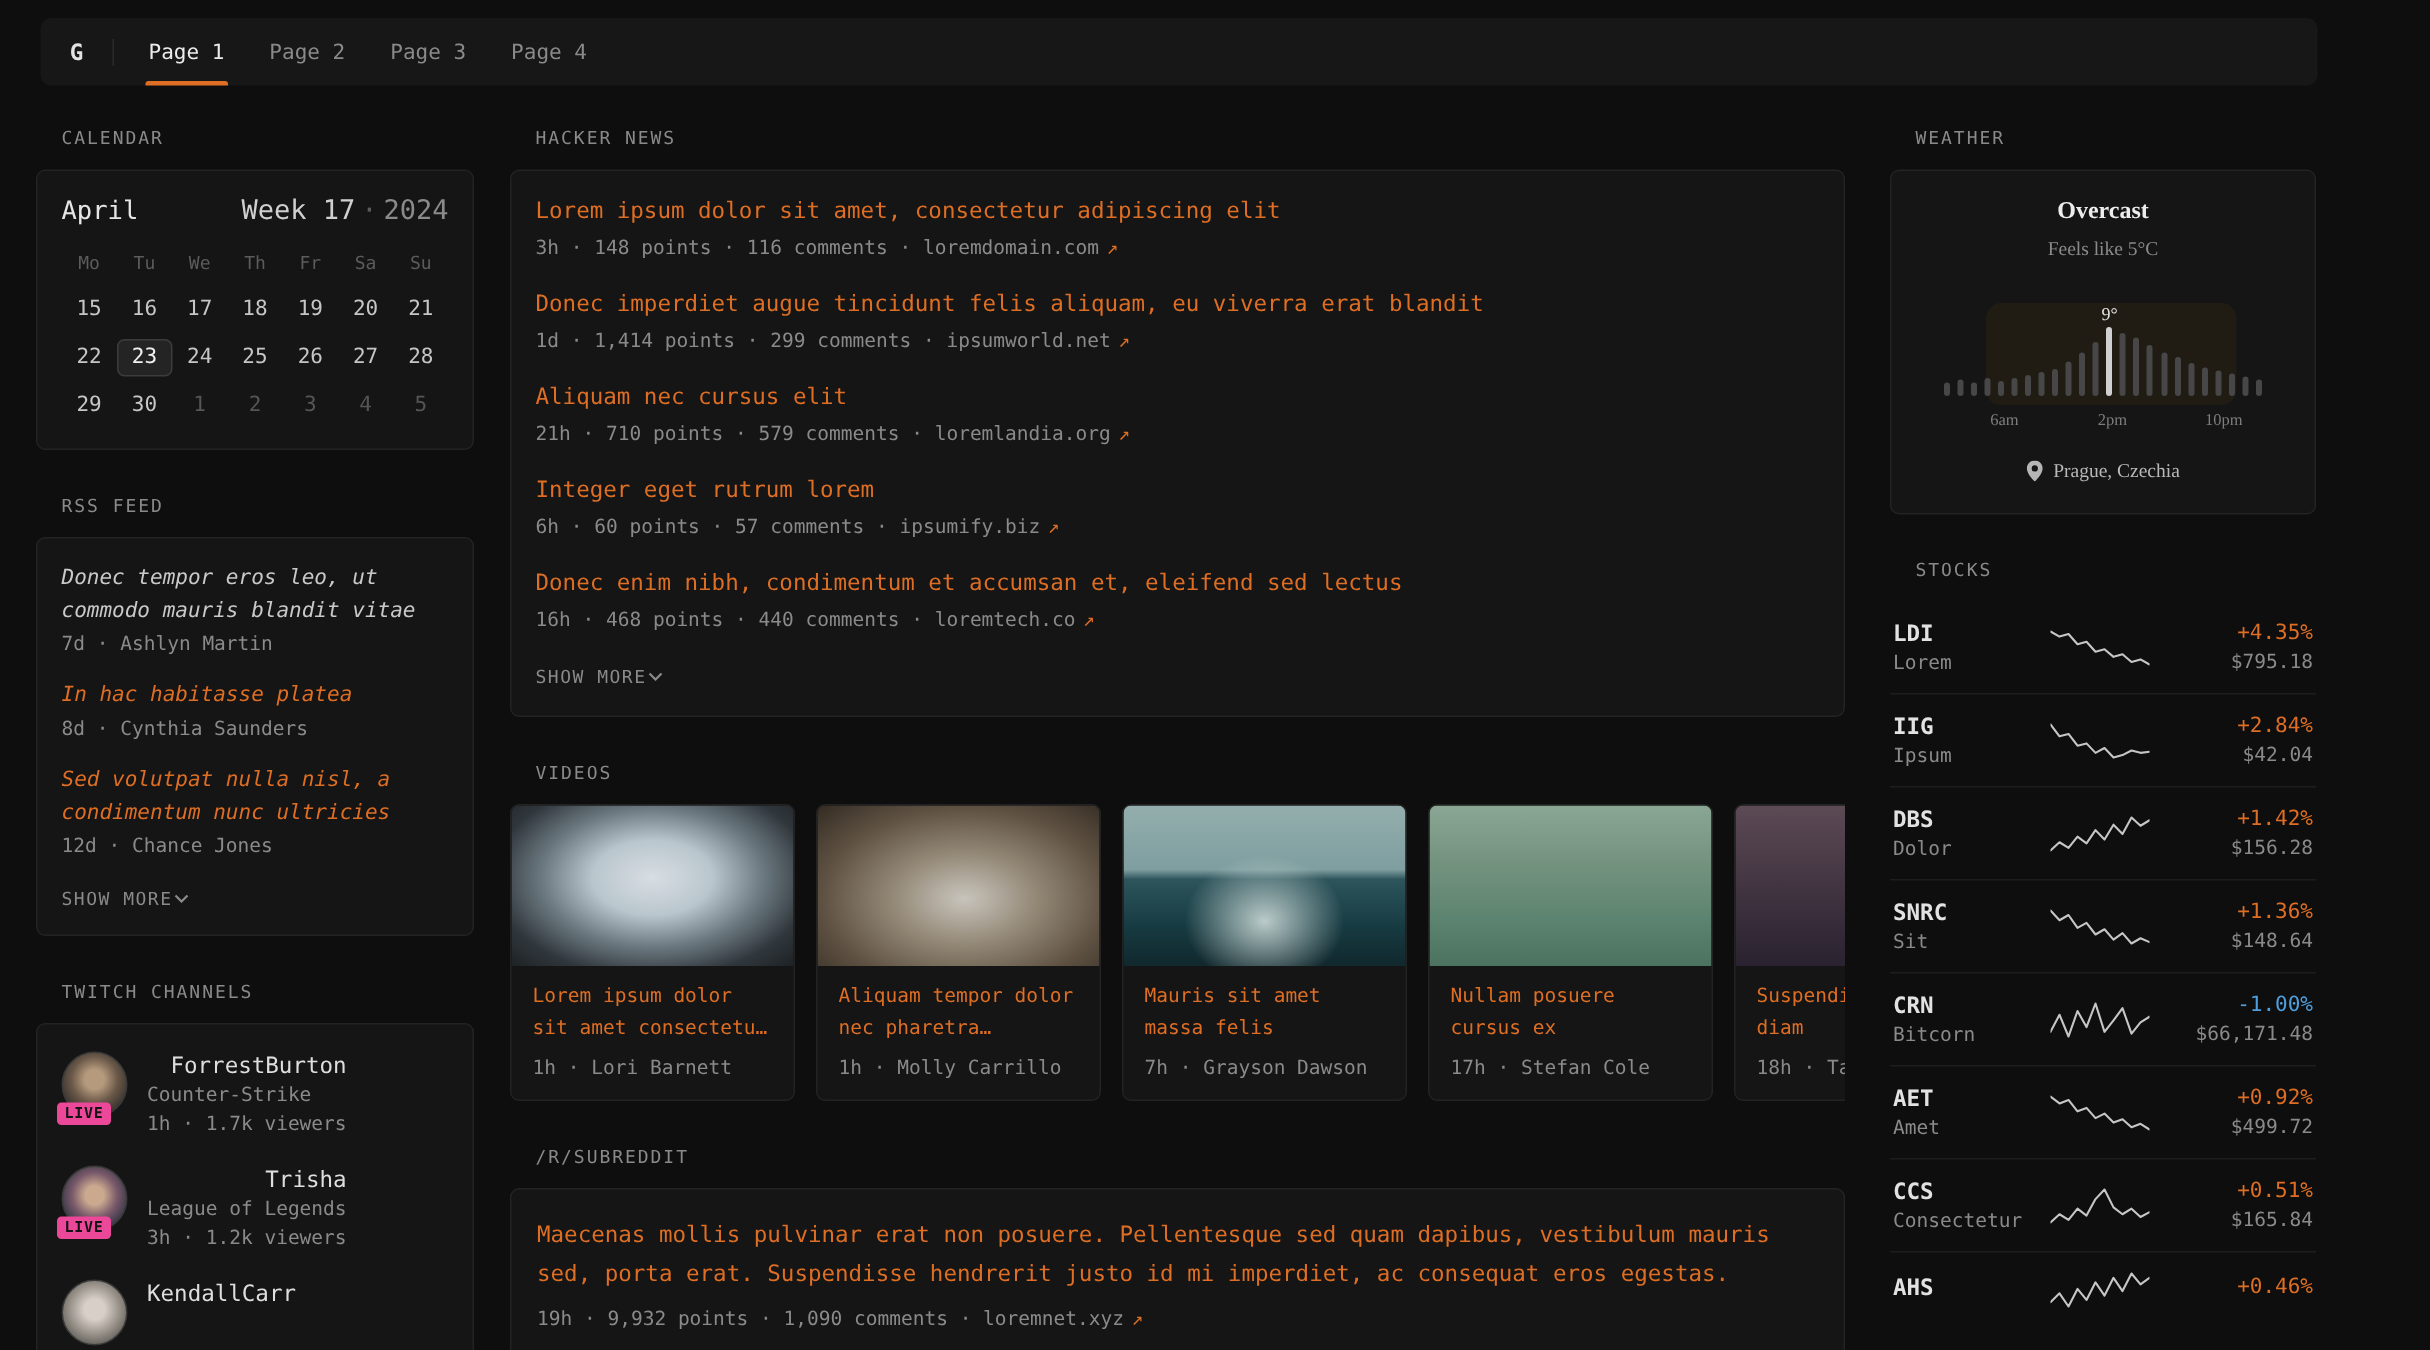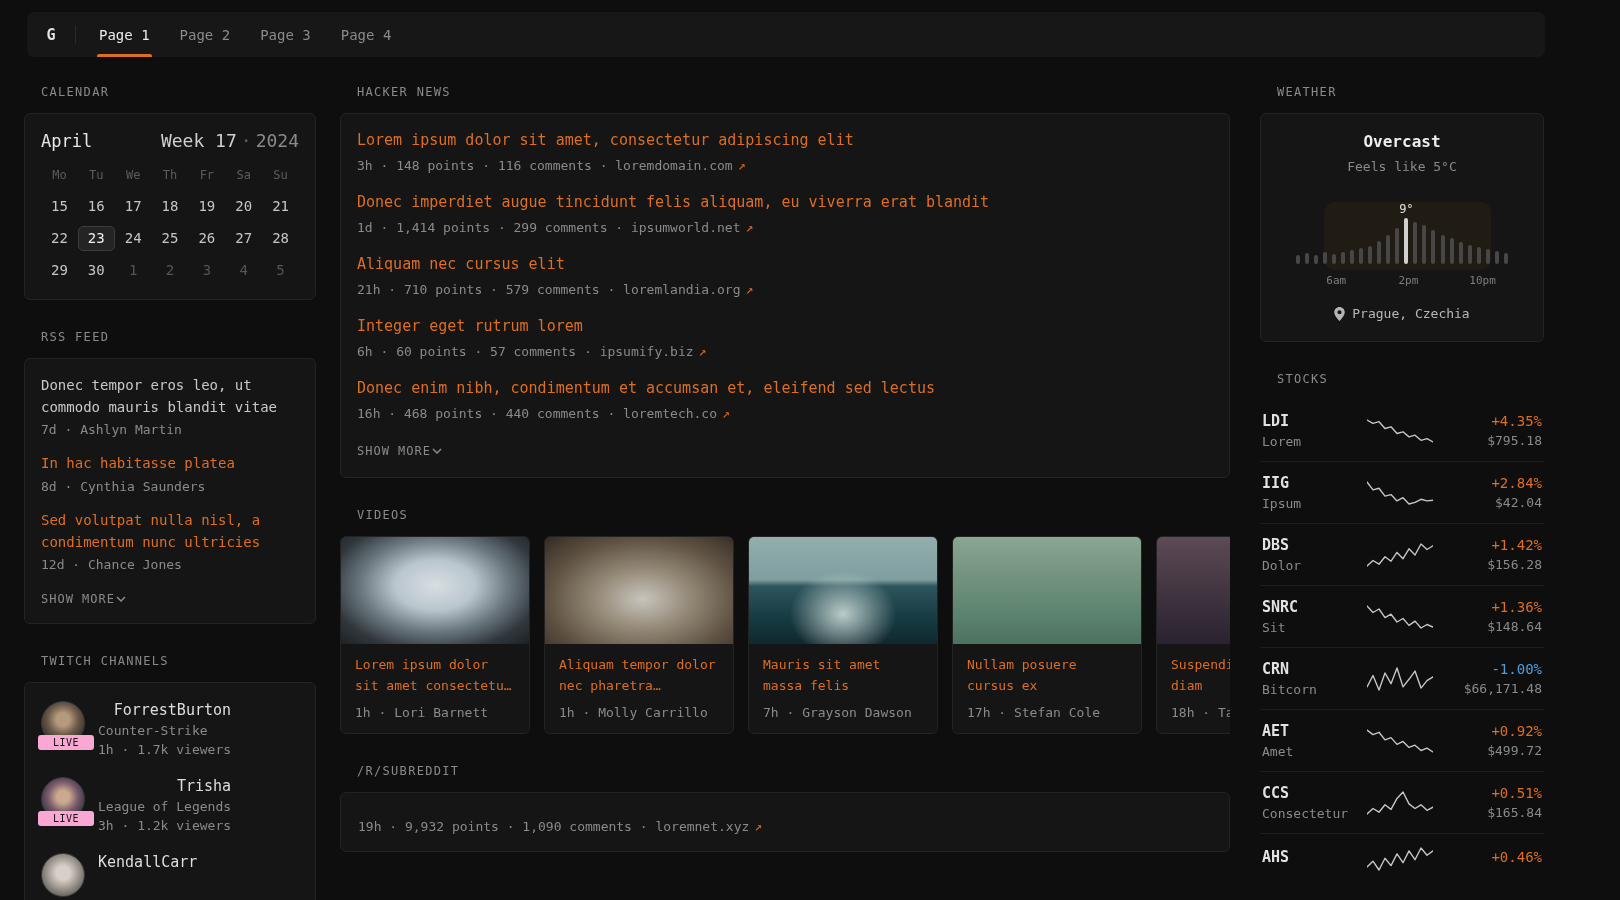--- a/index.html
+++ b/index.html
@@ -56,37 +56,37 @@
   .cal-grid{display:grid;grid-template-columns:repeat(7,1fr);row-gap:7px;
     margin-top:17px;text-align:center;}
   .cal-dow{font-size:12px;color:var(--dim);margin-bottom:5px;}
   .cal-day{font-size:14px;color:#c6c6c6;height:25px;line-height:25px;border-radius:5px;}
   .cal-day.selected{background:#242424;border:1px solid #3c3c3c;line-height:23px;color:#f0f0f0;}
   .cal-day.next-month{color:#555;}
 
   
   .rss{padding:16px;}
   .rss-item{margin-bottom:16px;cursor:pointer;}
-  .rss-title{font-size:14px;line-height:1.55;color:#c9c9c9;}
+  .rss-title{font-size:14px;line-height:1.55;color:#c9c9c9;font-style:italic;}
   .rss-item.hl .rss-title{color:var(--accent);}
   .rss-meta{font-size:13px;color:var(--muted);margin-top:4px;}
 
   .show-more{display:inline-flex;align-items:center;gap:1px;font-size:12px;
     letter-spacing:1px;color:var(--muted);margin-top:2px;cursor:pointer;}
 
   
   .twitch{padding:18px 16px;}
   .tw-item{display:flex;gap:13px;margin-bottom:20px;cursor:pointer;}
   .tw-avatar{position:relative;width:44px;height:44px;flex-shrink:0;}
   .avatar-img{width:44px;height:44px;border-radius:50%;border:1px solid #3a3a3a;}
   .av-1{background:radial-gradient(circle at 50% 42%, #b59a7d 0 20%, #6a5848 48%, #262626 85%);}
   .av-2{background:radial-gradient(circle at 50% 45%, #caa98f 0 20%, #7a5a6a 48%, #1e2a3a 85%);}
   .av-3{background:radial-gradient(circle at 50% 45%, #d8d0c8 0 22%, #9a948c 52%, #55524c 85%);}
-  .live-badge{position:absolute;left:-3px;bottom:-5px;background:#f9a8d4;color:#141414;
-    font-size:10px;font-weight:normal;letter-spacing:.5px;padding:2px 15px;border-radius:3px;}
+  .live-badge{position:absolute;left:-3px;bottom:-5px;background:#ec4899;color:#141414;
+    font-size:10px;font-weight:bold;letter-spacing:.5px;padding:2px 5px;border-radius:3px;}
   .tw-name{font-size:15px;color:#dedede;text-align:right;}
   .tw-cat{font-size:13px;color:var(--muted);margin-top:4px;}
   .tw-meta{font-size:13px;color:var(--muted);margin-top:4px;}
 
   
   .hn{padding:16px 16px 18px;}
   .hn-item{margin-bottom:19px;}
   .hn-title{font-size:15px;color:var(--accent);cursor:pointer;line-height:1.4;}
   .hn-meta{font-size:13px;color:var(--muted);margin-top:7px;}
   .ext{color:var(--accent);margin-left:5px;cursor:pointer;}
@@ -105,21 +105,21 @@
   .video-title{font-size:13px;line-height:1.6;color:var(--accent);margin:11px 14px 0;
     height:42px;overflow:hidden;}
   .video-meta{font-size:13px;color:var(--muted);margin:8px 14px 13px;}
 
   
   .reddit{padding:17px;}
   .reddit-title{font-size:15px;line-height:1.75;color:var(--accent);cursor:pointer;}
   .reddit-meta{font-size:13px;color:var(--muted);margin-top:9px;}
 
   
-  .weather{padding:18px 32px 20px;}
+  .weather{padding:18px 32px 20px;font-family:Liberation Serif, serif;}
   .w-cond{text-align:center;font-size:16px;font-weight:bold;color:#ededed;}
   .w-feels{text-align:center;font-size:13px;color:var(--muted);margin-top:8px;}
   .w-chart{position:relative;margin-top:28px;height:88px;}
   .w-daylight{position:absolute;left:14%;width:77%;top:0;height:68px;
     background:#201c14;border-radius:10px;}
   .w-temp-label{position:absolute;top:0;left:52%;transform:translateX(-50%);
     font-size:12px;color:#e4e4e4;}
   .w-bars{position:absolute;left:3px;right:3px;bottom:26px;height:46px;
     display:flex;align-items:flex-end;justify-content:space-between;}
   .wbar{width:4px;border-radius:2px;background:#474747;}
@@ -314,20 +314,21 @@
     </div>
     <div class="video-card">
       <div class="video-thumb thumb-5"></div>
       <div class="video-title">Suspendisse molestie diam</div>
       <div class="video-meta">18h · Tara</div>
     </div>
   </div>
 
   <h2 class="section-title">/R/SUBREDDIT</h2>
   <div class="card reddit">
+    <div class="reddit-title">Maecenas mollis pulvinar erat non posuere. Pellentesque sed quam dapibus, vestibulum mauris sed, porta erat. Suspendisse hendrerit justo id mi imperdiet, ac consequat eros egestas.</div>
     <div class="reddit-meta"><span>19h · 9,932 points · 1,090 comments · loremnet.xyz</span><span class="ext">↗</span></div>
   </div>
 </section>
 
 <section class="col col-right">
 
   <h2 class="section-title first">WEATHER</h2>
   <div class="card weather">
     <div class="w-cond">Overcast</div>
     <div class="w-feels">Feels like 5°C</div>

